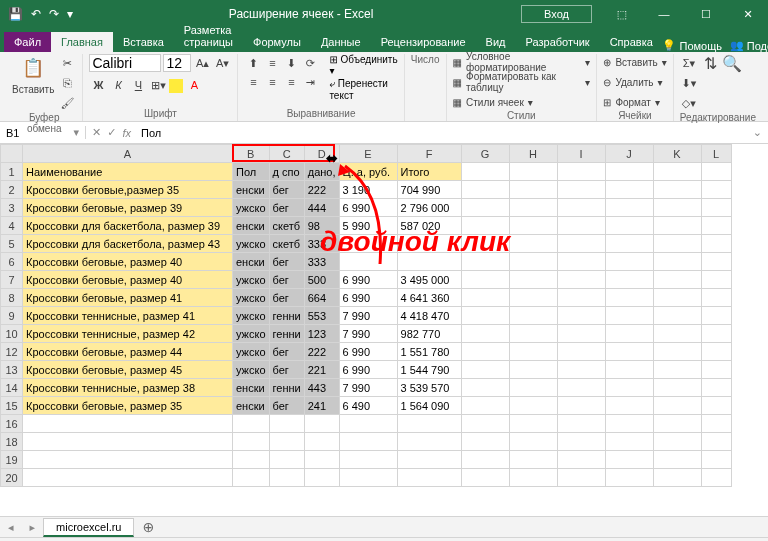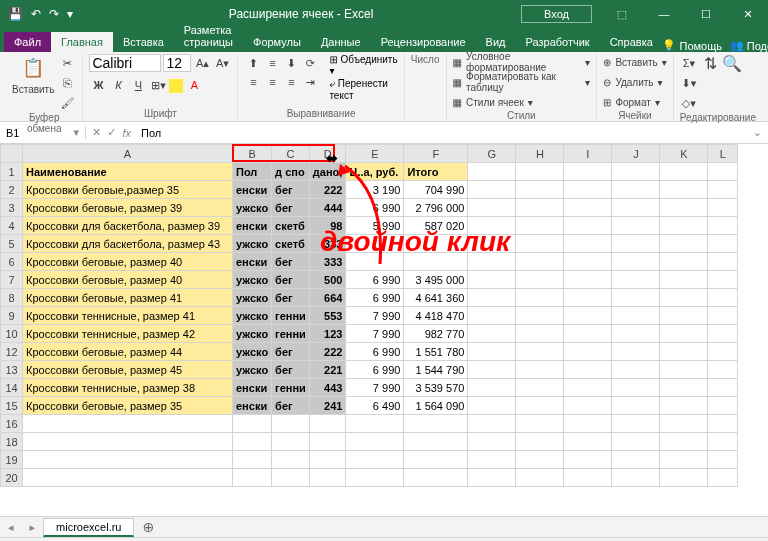--- a/index.html
+++ b/index.html
@@ -48,24 +48,24 @@
 .formula-input { flex: 1; padding: 0 4px; font-size: 11px; }
 
 
 .grid-area { position: relative; overflow: hidden; height: 372px; }
 table.sheet { border-collapse: collapse; table-layout: fixed; }
 table.sheet th, table.sheet td { border: 1px solid #d4d4d4; font-size: 11px; height: 18px; padding: 0 3px; overflow: hidden; white-space: nowrap; }
 table.sheet thead th { background: #e6e6e6; font-weight: normal; text-align: center; color: #444; }
 table.sheet .rowhead { background: #e6e6e6; text-align: center; width: 22px; color: #444; }
 .col-corner { width: 22px; background: #e6e6e6; }
 .yellow { background: #ffeb9c; }
-.sel-col { background: #c8c8c8; font-weight: bold; }
+.sel-col { background: #c8c8c8; }
 thead th.sel-col-h { background: #bfbfbf; }
-.hdr-cell { font-weight: bold; margin-left: 28px; }
-.num { text-align: right; }
+.hdr-cell { font-weight: normal; margin-left: 28px; }
+.num { }
 
 
 .sel-outline { position: absolute; border: 2px solid #ff0000; pointer-events: none; }
 .resize-cursor { position: absolute; font-size: 14px; color: #000; pointer-events: none; font-weight:bold;}
 .arrow-overlay { position: absolute; pointer-events: none; }
 .overlay-text { position: absolute; color: #ff0000; font-size: 28px; font-weight: bold; font-style: italic; pointer-events: none; }
 
 
 .sheet-tabs { height: 21px; border-top: 1px solid #d4d4d4; display: flex; align-items: center; background: #f3f3f3; font-size: 11px; }
 .sheet-tabs .nav { padding: 0 8px; color: #888; }

